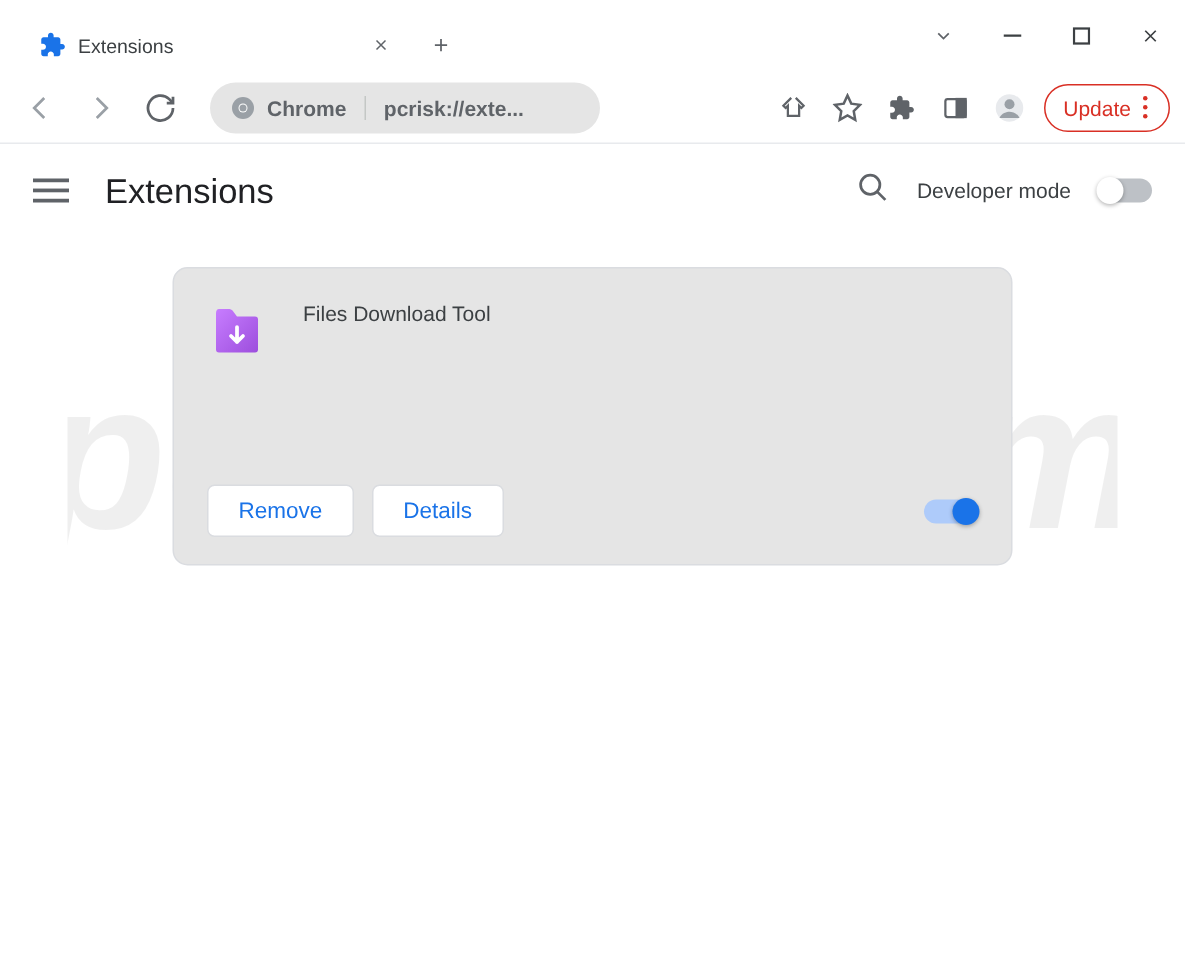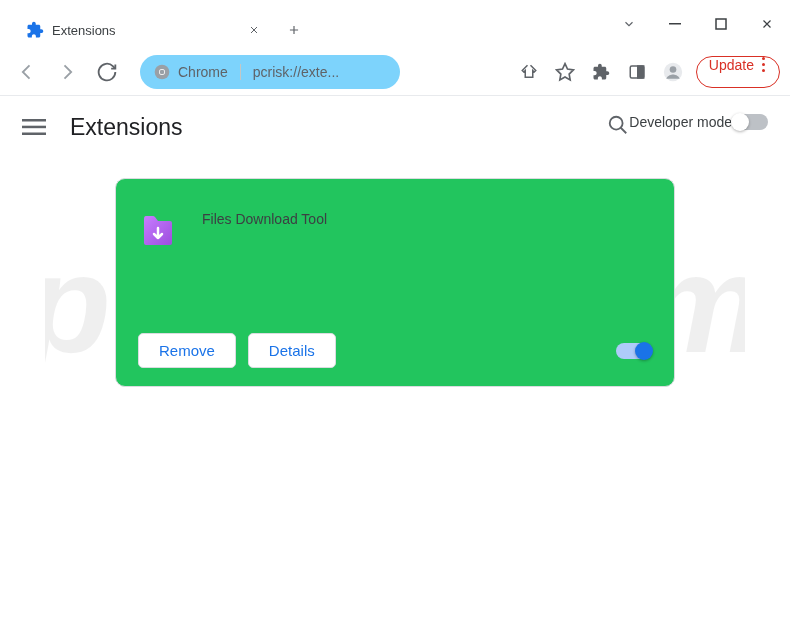--- a/index.html
+++ b/index.html
@@ -22,46 +22,46 @@
 .tab .close { width: 16px; height: 16px; display:flex; align-items:center; justify-content:center; color:#5f6368; border-radius:50%; }
 .newtab { width: 28px; height: 28px; display:flex; align-items:center; justify-content:center; color:#5f6368; margin-left:6px; margin-bottom:4px; border-radius:50%; }
 .win-controls { display:flex; align-items:center; height: 48px; }
 .win-btn { width: 46px; height: 32px; display:flex; align-items:center; justify-content:center; color:#3c4043; }
 .win-chevron { width: 46px; height:32px; display:flex; align-items:center; justify-content:center; color:#5f6368; }
 
 
 .toolbar { height: 48px; display:flex; align-items:center; padding: 0 10px; gap: 6px; border-bottom: 1px solid #e8eaed; position: relative; z-index: 2; background:#fff; }
 .nav-btn { width: 34px; height: 34px; display:flex; align-items:center; justify-content:center; color:#9aa0a6; border-radius: 50%; }
 .nav-btn.active { color:#5f6368; }
-.omnibox { flex: 0 0 auto; width: 260px; height: 34px; background:#7dd3fc; border-radius: 17px; display:flex; align-items:center; padding: 0 14px; gap: 8px; margin-left: 10px; }
+.omnibox { flex: 0 0 auto; width: 260px; height: 34px; background:#e5e5e5; border-radius: 17px; display:flex; align-items:center; padding: 0 14px; gap: 8px; margin-left: 10px; font-weight: bold; }
 .omnibox .chrome-logo { width:16px; height:16px; }
 .omnibox .label { font-size: 14px; color:#5f6368; }
 .omnibox .divider { width:1px; height:16px; background:#c4c7c5; margin: 0 4px; }
 .omnibox .url { font-size: 14px; color:#5f6368; }
 .toolbar-right { margin-left: auto; display:flex; align-items:center; gap: 2px; }
 .icon-btn { width: 34px; height: 34px; display:flex; align-items:center; justify-content:center; color:#5f6368; border-radius:50%; }
-.update-btn { border: 1px solid #d93025; color:#d93025; background:#fff; height: 32px; padding: 0 14px 0 12px; border-radius: 16px; display:flex; gap:8px; font-size:14px; margin-left: 4px; }
+.update-btn { border: 1px solid #d93025; color:#d93025; background:#fff; height: 32px; padding: 0 14px 0 12px; border-radius: 16px; display:flex; align-items:center; gap:8px; font-size:14px; margin-left: 4px; }
 .update-btn .dots { display:flex; flex-direction:column; gap:3px; }
 .update-btn .dots span { width:3px; height:3px; background:#d93025; border-radius:50%; }
 
 
 .ext-header { height: 62px; display:flex; align-items:center; padding: 0 22px; gap: 24px; position:relative; z-index:2; }
 .menu-icon { width:24px; height:24px; color:#5f6368; }
 .ext-title { font-size: 23px; color:#202124; font-weight: 500; }
-.ext-header-right { margin-left:auto; display:flex; gap: 0; }
+.ext-header-right { margin-left:auto; display:flex; align-items:center; gap: 18px; }
 .search-icon { color:#5f6368; }
 .dev-mode { font-size: 14px; color:#3c4043; }
 .toggle { width: 36px; height: 16px; background:#bdc1c6; border-radius: 8px; position:relative; }
 .toggle::after { content:''; position:absolute; width:18px; height:18px; background:#fff; border-radius:50%; left:-1px; top:-1px; box-shadow: 0 1px 3px rgba(0,0,0,0.3); }
 .toggle.on { background:#aecbfa; }
 .toggle.on::after { left: auto; right:-1px; background:#1a73e8; }
 
 
 .content { padding: 20px 0 0 0; display:flex; justify-content:center; position:relative; z-index:2; }
-.card { width: 560px; background:#22c55e; border:1px solid #dadce0; border-radius: 10px; padding: 26px 22px 18px 22px; box-shadow: 0 0 0 rgba(0,0,0,0); }
+.card { width: 560px; background:#e5e5e5; border:1px solid #dadce0; border-radius: 10px; padding: 16px 22px 18px 22px; box-shadow: 0 0 0 rgba(0,0,0,0); }
 .card-top { display:flex; gap: 24px; min-height: 100px; }
 .card-icon { width: 40px; height: 40px; margin-top: 4px; }
 .card-name { font-size: 14px; color:#3c4043; padding-top: 6px; }
 .card-bottom { display:flex; align-items:center; gap: 12px; margin-top: 28px; }
 .card-btn { border:1px solid #dadce0; background:#fff; color:#1a73e8; font-size: 15px; padding: 8px 20px; border-radius: 5px; font-weight: 500; }
 .card-toggle-wrap { margin-left:auto; }
 </style>
 </head>
 <body>
 

